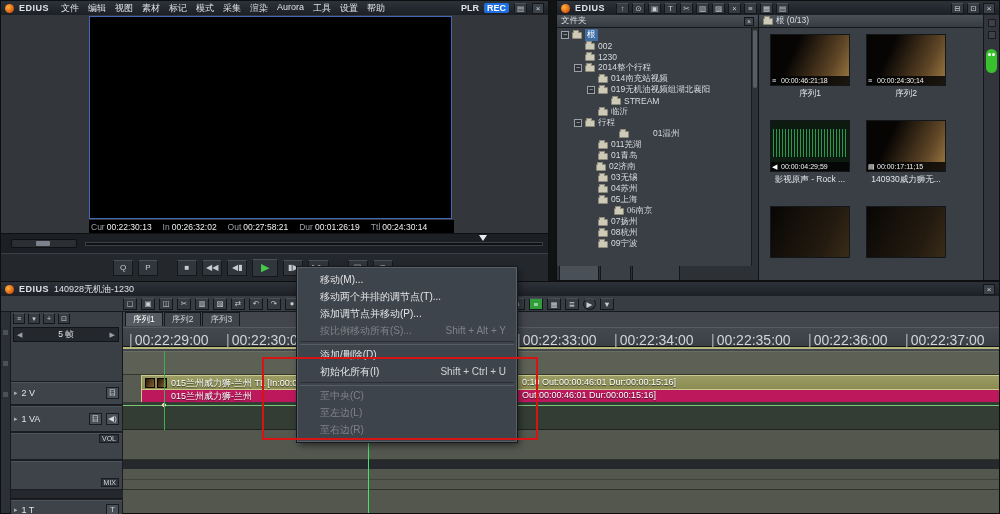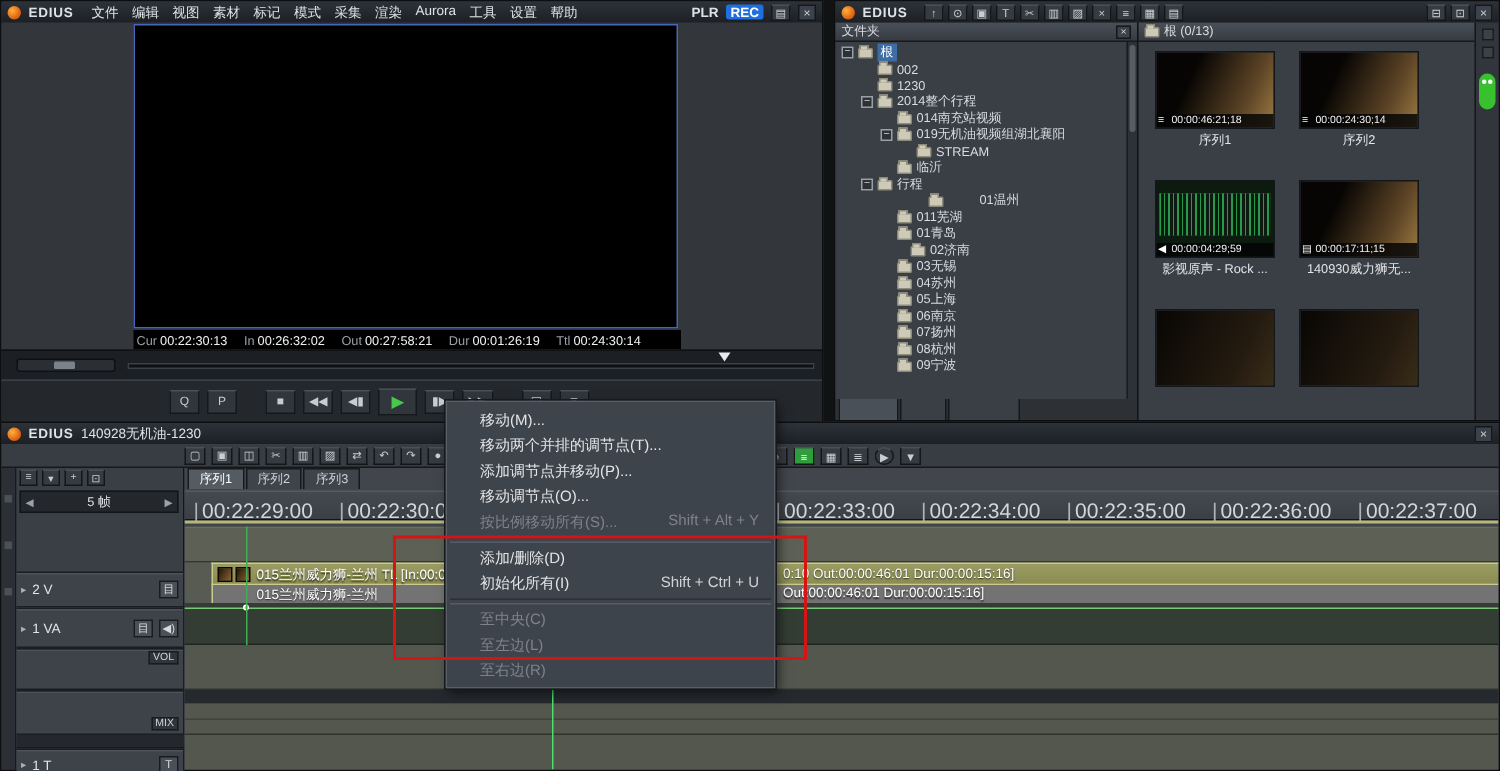--- a/index.html
+++ b/index.html
@@ -107,21 +107,21 @@
   .lane.v2{top:39px;height:24px;background:#5c6055;border-bottom:1px solid #33372e;box-shadow:inset 0 1px 0 #6a6e62;}
   .lane.vcliprow{top:63px;height:15px;background:#575b51;}
   .lane.acliprow{top:78px;height:12px;background:#575b51;}
   .lane.expand{top:90px;height:28px;background:#333d34;border-bottom:1px solid #20261f;}
   .lane.mix{top:118px;height:30px;background:#53574e;border-bottom:1px solid #303428;}
   .lane.gapl{top:148px;height:9px;background:#25292d;}
   .lane.t1{top:157px;height:21px;background:#53574e;border-bottom:1px solid #303428;}
   .lane.t1::after{content:"";position:absolute;left:0;right:0;top:10px;height:1px;background:#3f4339;}
   .lane.a1{top:178px;height:25px;background:#53574e;}
   .clip-v{position:absolute;left:18px;right:0;top:0;height:15px;background:linear-gradient(#9a9c63,#8a8c52);border:1px solid #caca8e;border-right:none;}
-  .clip-a{position:absolute;left:18px;right:0;top:0;height:12px;background:#737373;border-left:1px solid #caca8e;}
+  .clip-a{position:absolute;left:18px;right:0;top:0;height:12px;background:#be185d;border-left:1px solid #caca8e;}
   .cthumb{position:absolute;top:2px;width:10px;height:10px;background:linear-gradient(120deg,#241608,#8a6434);border:1px solid #0d0a06;}
   .ct1{left:3px;}.ct2{left:15px;}
   .ctext{position:absolute;top:1px;font-size:9px;color:#fff;text-shadow:0 1px 1px rgba(20,20,20,.8);white-space:nowrap;}
   .ctext.l{left:29px;}
   .ctext.r{left:380px;}
   .clip-a .ctext{top:0;}
   .rubber{position:absolute;top:3px;left:0;right:0;height:1px;background:#86df86;opacity:.85;}
   .rnode{position:absolute;top:1px;left:39px;width:4px;height:4px;background:#ffa530;border:1px solid #fff;border-radius:50%;}
   .ph1{position:absolute;left:245px;top:35px;bottom:0;width:1px;background:#49e06b;z-index:5;}
   .ph2{position:absolute;left:41px;top:39px;height:79px;width:1px;background:#3fae57;z-index:5;}
@@ -304,21 +304,21 @@
               <span class="folder-icon"></span>
               <span class="tree-label">011芜湖</span>
             </div>
 
             <div class="tree-row" style="padding-left: 30px;">
               <span class="exp"></span>
               <span class="folder-icon"></span>
               <span class="tree-label">01青岛</span>
             </div>
 
-            <div class="tree-row" style="padding-left: 39px;">
+            <div class="tree-row" style="padding-left: 28px;">
               <span class="exp"></span>
               <span class="folder-icon"></span>
               <span class="tree-label">02济南</span>
             </div>
 
             <div class="tree-row" style="padding-left: 30px;">
               <span class="exp"></span>
               <span class="folder-icon"></span>
               <span class="tree-label">03无锡</span>
             </div>
@@ -328,21 +328,21 @@
               <span class="folder-icon"></span>
               <span class="tree-label">04苏州</span>
             </div>
 
             <div class="tree-row" style="padding-left: 30px;">
               <span class="exp"></span>
               <span class="folder-icon"></span>
               <span class="tree-label">05上海</span>
             </div>
 
-            <div class="tree-row" style="padding-left: 30px;">
+            <div class="tree-row" style="padding-left: 46px; font-family: Liberation Serif, serif;">
               <span class="exp"></span>
               <span class="folder-icon"></span>
               <span class="tree-label">06南京</span>
             </div>
 
             <div class="tree-row" style="padding-left: 30px;">
               <span class="exp"></span>
               <span class="folder-icon"></span>
               <span class="tree-label">07扬州</span>
             </div>
@@ -580,24 +580,20 @@
       <div class="mi">
         <span class="mi-label">移动两个并排的调节点(T)...</span>
         <span class="mi-short"></span>
       </div>
 
       <div class="mi">
         <span class="mi-label">添加调节点并移动(P)...</span>
         <span class="mi-short"></span>
       </div>
 
-      <div class="mi">
-        <span class="mi-label">移动调节点(O)...</span>
-        <span class="mi-short"></span>
-      </div>
 
       <div class="mi disabled">
         <span class="mi-label">按比例移动所有(S)...</span>
         <span class="mi-short">Shift + Alt + Y</span>
       </div>
 
       <div class="mi sep">
         
         
       </div>

